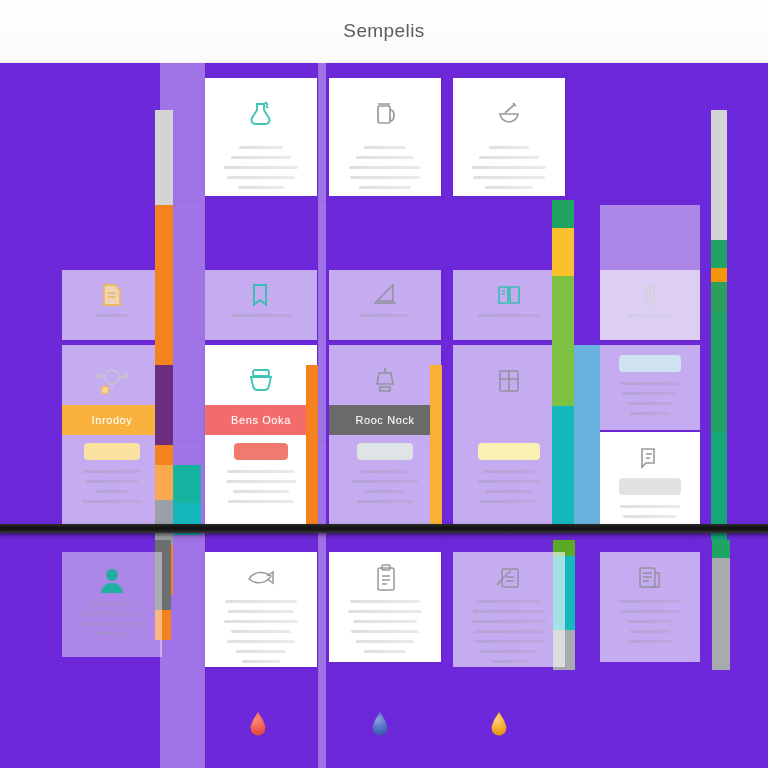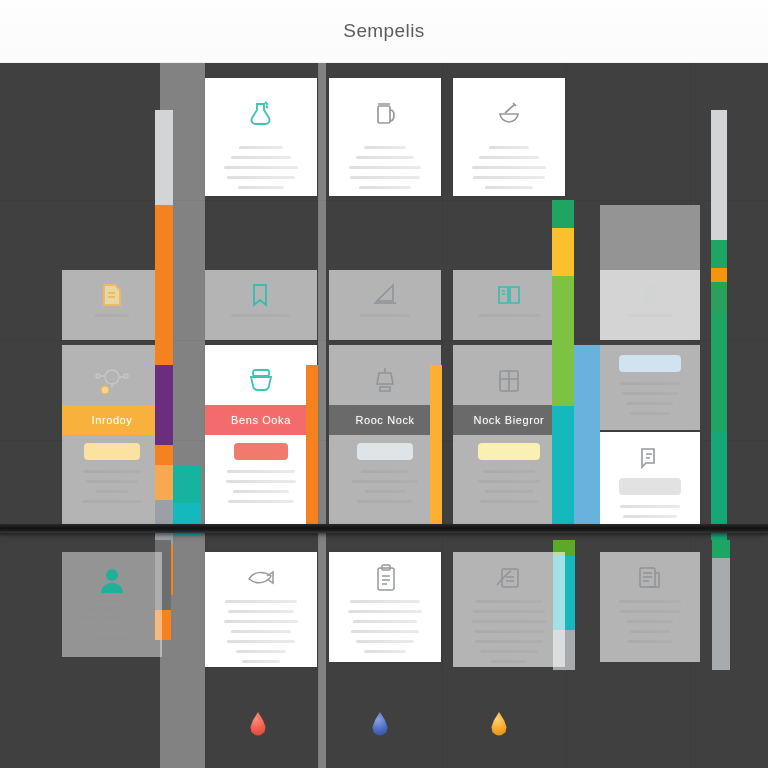--- a/index.html
+++ b/index.html
@@ -5,21 +5,21 @@
   html,body{margin:0;padding:0;}
   body{
     width:768px;height:768px;overflow:hidden;
     background:#f2f2f1;
     font-family:"Liberation Sans", sans-serif;
     -webkit-font-smoothing:antialiased;
   }
   #stage{position:relative;width:768px;height:768px;overflow:hidden;
     background:
       linear-gradient(180deg,#fdfdfd 0%,#f4f4f3 14%,#efefee 40%,#eeeeed 62%,#f1f1f0 78%,#eceveb 100%);
-    background-color:#404040;
+    background-color:#6d28d9;
   }
 
   
   .colguide{position:absolute;top:62px;bottom:0;width:1px;background:rgba(0,0,0,0.045);}
   .colband{position:absolute;top:62px;bottom:0;background:rgba(255,255,255,0.35);}
   .rowguide{position:absolute;left:0;right:0;height:1px;background:rgba(0,0,0,0.035);}
 
   
   .header{position:absolute;left:0;top:0;width:768px;height:62px;
     background:linear-gradient(180deg,#fefefe,#fbfbfb);
@@ -252,21 +252,20 @@
     </div>
   </div>
 
   <div class="card ghost" style="left:453px;top:345px;width:112px;height:185px;">
     <div class="cicon">
       <svg width="30" height="30" viewBox="0 0 30 30" fill="none" stroke="#8d9196" stroke-width="1.6">
         <rect x="6" y="5" width="18" height="20" rx="1.5"></rect>
           <path d="M15 5v20M6 13h18"></path>
       </svg>
     </div>
-    <div class="banner" style="top:60px;background:#6a6a6a;">Nock Biegror</div>
     <div class="pill" style="width:56%;background:#faf0b4;margin-top:40px;"></div>
     <div class="lines" style="padding-top:2px;">
       <div class="ln" style="width:62%"></div>
         <div class="ln" style="width:74%"></div>
       <div class="ln" style="width:56%"></div>
         <div class="ln" style="width:70%"></div>
     </div>
   </div>
 
   <div class="card ghost" style="left:600px;top:345px;width:100px;height:85px;">

